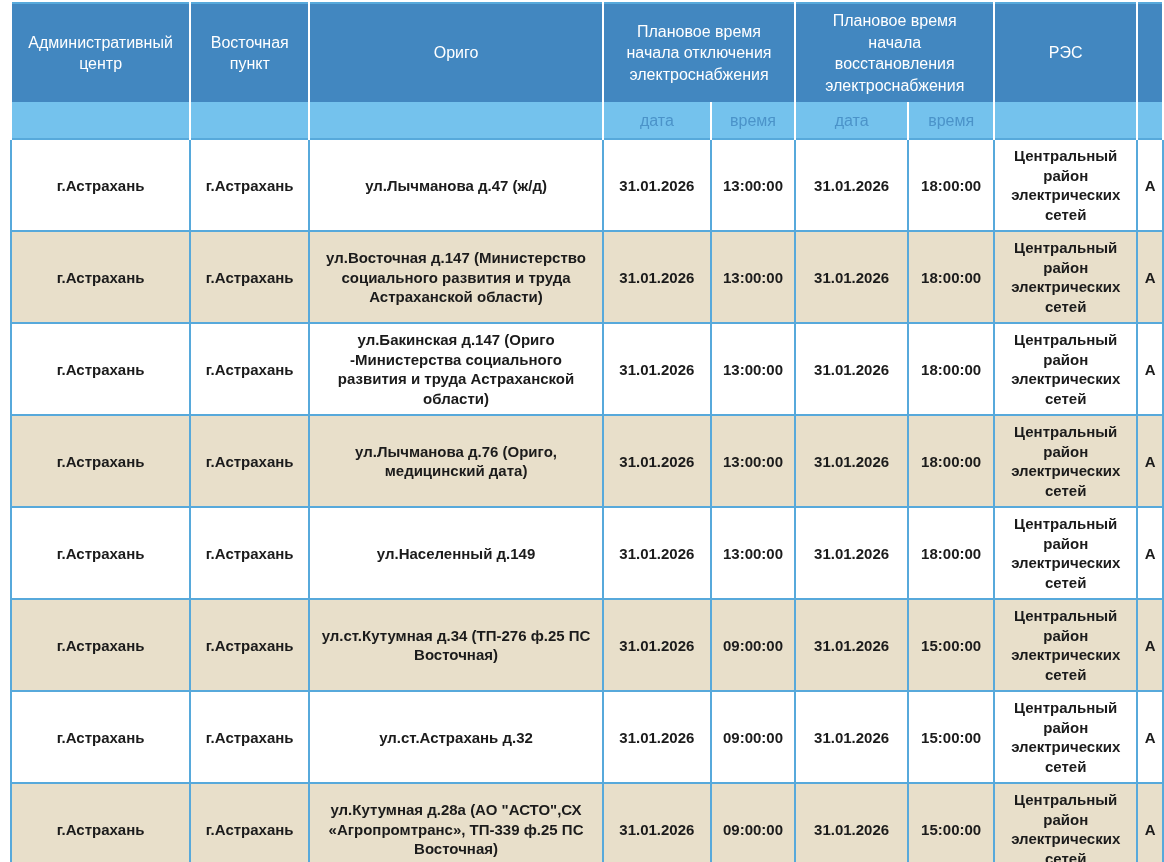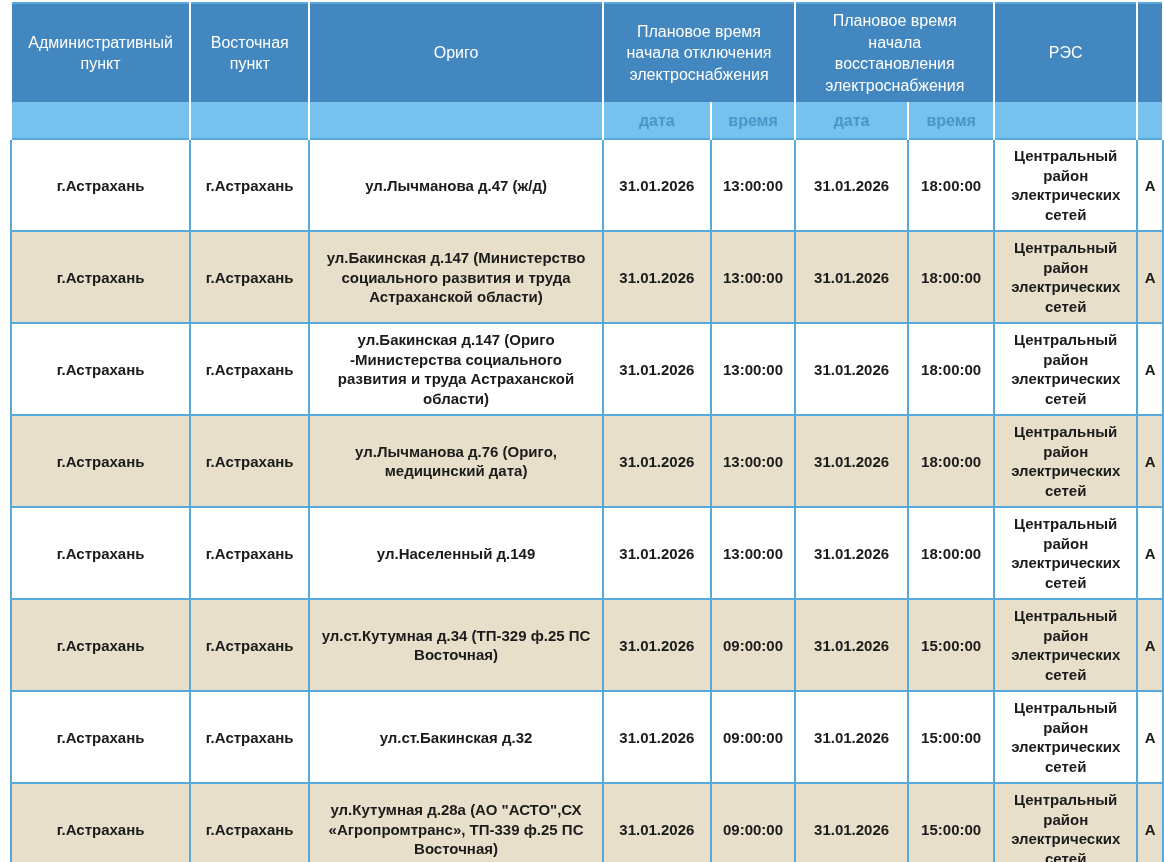--- a/index.html
+++ b/index.html
@@ -35,21 +35,20 @@
     border-top: none;
     border-bottom: none;
     padding: 6px 8px;
   }
   thead tr.main th { height: 91px; }
   thead tr.sub th {
     background: #74c2ed;
     color: #4b93c9;
     height: 37px;
     padding: 2px;
-    font-weight: bold;
   }
   th.preline { white-space: pre-line; }
   
   tbody td {
     background: #ffffff;
     border: 2px solid #57a9db;
     color: #1b1b1b;
     font-size: 15px;
     font-weight: bold;
     line-height: 1.3;
@@ -73,21 +72,21 @@
       <col style="width:300px">
       <col style="width:109px">
       <col style="width:85px">
       <col style="width:114px">
       <col style="width:87px">
       <col style="width:144px">
       <col style="width:26px">
     </colgroup>
     <thead>
       <tr class="main">
-        <th>Административный пункт</th>
+        <th>Административный центр</th>
         <th>Восточная пункт</th>
         <th>Ориго</th>
         <th colspan="2" class="preline">Плановое время
 начала отключения
 электроснабжения</th>
         <th colspan="2" class="preline">Плановое время
 начала
 восстановления
 электроснабжения</th>
         <th>РЭС</th>
@@ -113,21 +112,21 @@
           <td>31.01.2026</td>
           <td>13:00:00</td>
           <td>31.01.2026</td>
           <td>18:00:00</td>
           <td>Центральный район электрических сетей</td>
           <td>А</td>
         </tr>
         <tr class="beige">
           <td>г.Астрахань</td>
           <td>г.Астрахань</td>
-          <td class="street">ул.Бакинская д.147 (Министерство социального развития и труда Астраханской области)</td>
+          <td class="street">ул.Восточная д.147 (Министерство социального развития и труда Астраханской области)</td>
           <td>31.01.2026</td>
           <td>13:00:00</td>
           <td>31.01.2026</td>
           <td>18:00:00</td>
           <td>Центральный район электрических сетей</td>
           <td>А</td>
         </tr>
         <tr>
           <td>г.Астрахань</td>
           <td>г.Астрахань</td>
@@ -157,32 +156,32 @@
           <td>31.01.2026</td>
           <td>13:00:00</td>
           <td>31.01.2026</td>
           <td>18:00:00</td>
           <td>Центральный район электрических сетей</td>
           <td>А</td>
         </tr>
         <tr class="beige">
           <td>г.Астрахань</td>
           <td>г.Астрахань</td>
-          <td class="street">ул.ст.Кутумная д.34 (ТП-329 ф.25 ПС Восточная)</td>
+          <td class="street">ул.ст.Кутумная д.34 (ТП-276 ф.25 ПС Восточная)</td>
           <td>31.01.2026</td>
           <td>09:00:00</td>
           <td>31.01.2026</td>
           <td>15:00:00</td>
           <td>Центральный район электрических сетей</td>
           <td>А</td>
         </tr>
         <tr>
           <td>г.Астрахань</td>
           <td>г.Астрахань</td>
-          <td class="street">ул.ст.Бакинская д.32</td>
+          <td class="street">ул.ст.Астрахань д.32</td>
           <td>31.01.2026</td>
           <td>09:00:00</td>
           <td>31.01.2026</td>
           <td>15:00:00</td>
           <td>Центральный район электрических сетей</td>
           <td>А</td>
         </tr>
         <tr class="beige">
           <td>г.Астрахань</td>
           <td>г.Астрахань</td>

